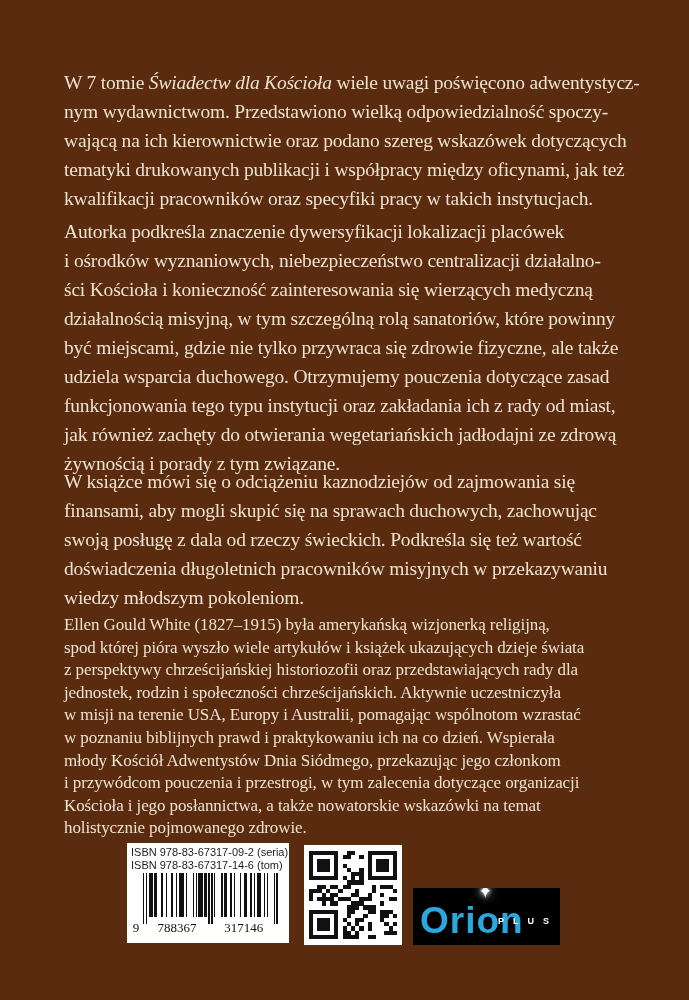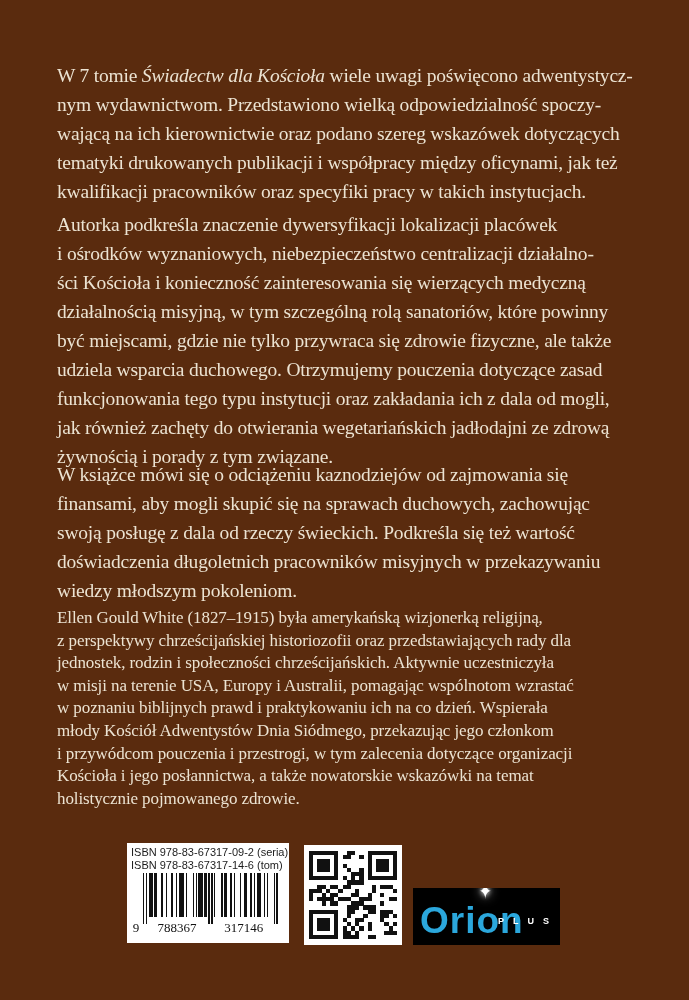--- a/index.html
+++ b/index.html
@@ -4,21 +4,21 @@
 <style>
   html,body{margin:0;padding:0;}
   body{
     width:689px;height:1000px;position:relative;overflow:hidden;
     background:#5a2b0e;
     font-family:"Liberation Serif", serif;
   }
   .cover{position:absolute;inset:0;}
   .par{
     position:absolute;left:52px;width:600px;
-    color:#ece3d2;margin:5px;
+    color:#ece3d2;margin:12px;
   }
   .body-par{font-size:19.5px;line-height:29px;letter-spacing:-0.2px;}
   .bio-par{font-size:17px;line-height:22.6px;letter-spacing:-0.1px;}
   .line{display:block;white-space:nowrap;}
   .line i{font-style:italic;}
   .line b{font-weight:normal;}
 
   
   .isbn-box{
     position:absolute;left:127px;top:843px;width:162px;height:100px;
@@ -71,35 +71,36 @@
     <span class="line">kwalifikacji pracowników oraz specyfiki pracy w takich instytucjach.</span>
   </p>
 
   <p class="par body-par" style="top:205px">
     <span class="line">Autorka podkreśla znaczenie dywersyfikacji lokalizacji placówek</span>
     <span class="line">i ośrodków wyznaniowych, niebezpieczeństwo centralizacji działalno-</span>
     <span class="line">ści Kościoła i konieczność zainteresowania się wierzących medyczną</span>
     <span class="line">działalnością misyjną, w tym szczególną rolą sanatoriów, które powinny</span>
     <span class="line">być miejscami, gdzie nie tylko przywraca się zdrowie fizyczne, ale także</span>
     <span class="line">udziela wsparcia duchowego. Otrzymujemy pouczenia dotyczące zasad</span>
-    <span class="line">funkcjonowania tego typu instytucji oraz zakładania ich z dala od mogli,</span>
+    <span class="line">funkcjonowania tego typu instytucji oraz zakładania ich z rady od miast,</span>
     <span class="line">jak również zachęty do otwierania wegetariańskich jadłodajni ze zdrową</span>
     <span class="line">żywnością i porady z tym związane.</span>
   </p>
 
   <p class="par body-par" style="top:455px">
     <span class="line">W książce mówi się o odciążeniu kaznodziejów od zajmowania się</span>
     <span class="line">finansami, aby mogli skupić się na sprawach duchowych, zachowując</span>
     <span class="line">swoją posługę z dala od rzeczy świeckich. Podkreśla się też wartość</span>
     <span class="line">doświadczenia długoletnich pracowników misyjnych w przekazywaniu</span>
     <span class="line">wiedzy młodszym pokoleniom.</span>
   </p>
 
   <p class="par bio-par" style="top:602px">
     <span class="line"><b>Ellen Gould White</b><span> (1827–1915) była amerykańską wizjonerką religijną,</span></span>
+    <span class="line">spod której pióra wyszło wiele artykułów i książek ukazujących dzieje świata</span>
     <span class="line">z perspektywy chrześcijańskiej historiozofii oraz przedstawiających rady dla</span>
     <span class="line">jednostek, rodzin i społeczności chrześcijańskich. Aktywnie uczestniczyła</span>
     <span class="line">w misji na terenie USA, Europy i Australii, pomagając wspólnotom wzrastać</span>
     <span class="line">w poznaniu biblijnych prawd i praktykowaniu ich na co dzień. Wspierała</span>
     <span class="line">młody Kościół Adwentystów Dnia Siódmego, przekazując jego członkom</span>
     <span class="line">i przywódcom pouczenia i przestrogi, w tym zalecenia dotyczące organizacji</span>
     <span class="line">Kościoła i jego posłannictwa, a także nowatorskie wskazówki na temat</span>
     <span class="line">holistycznie pojmowanego zdrowie.</span>
   </p>
 

